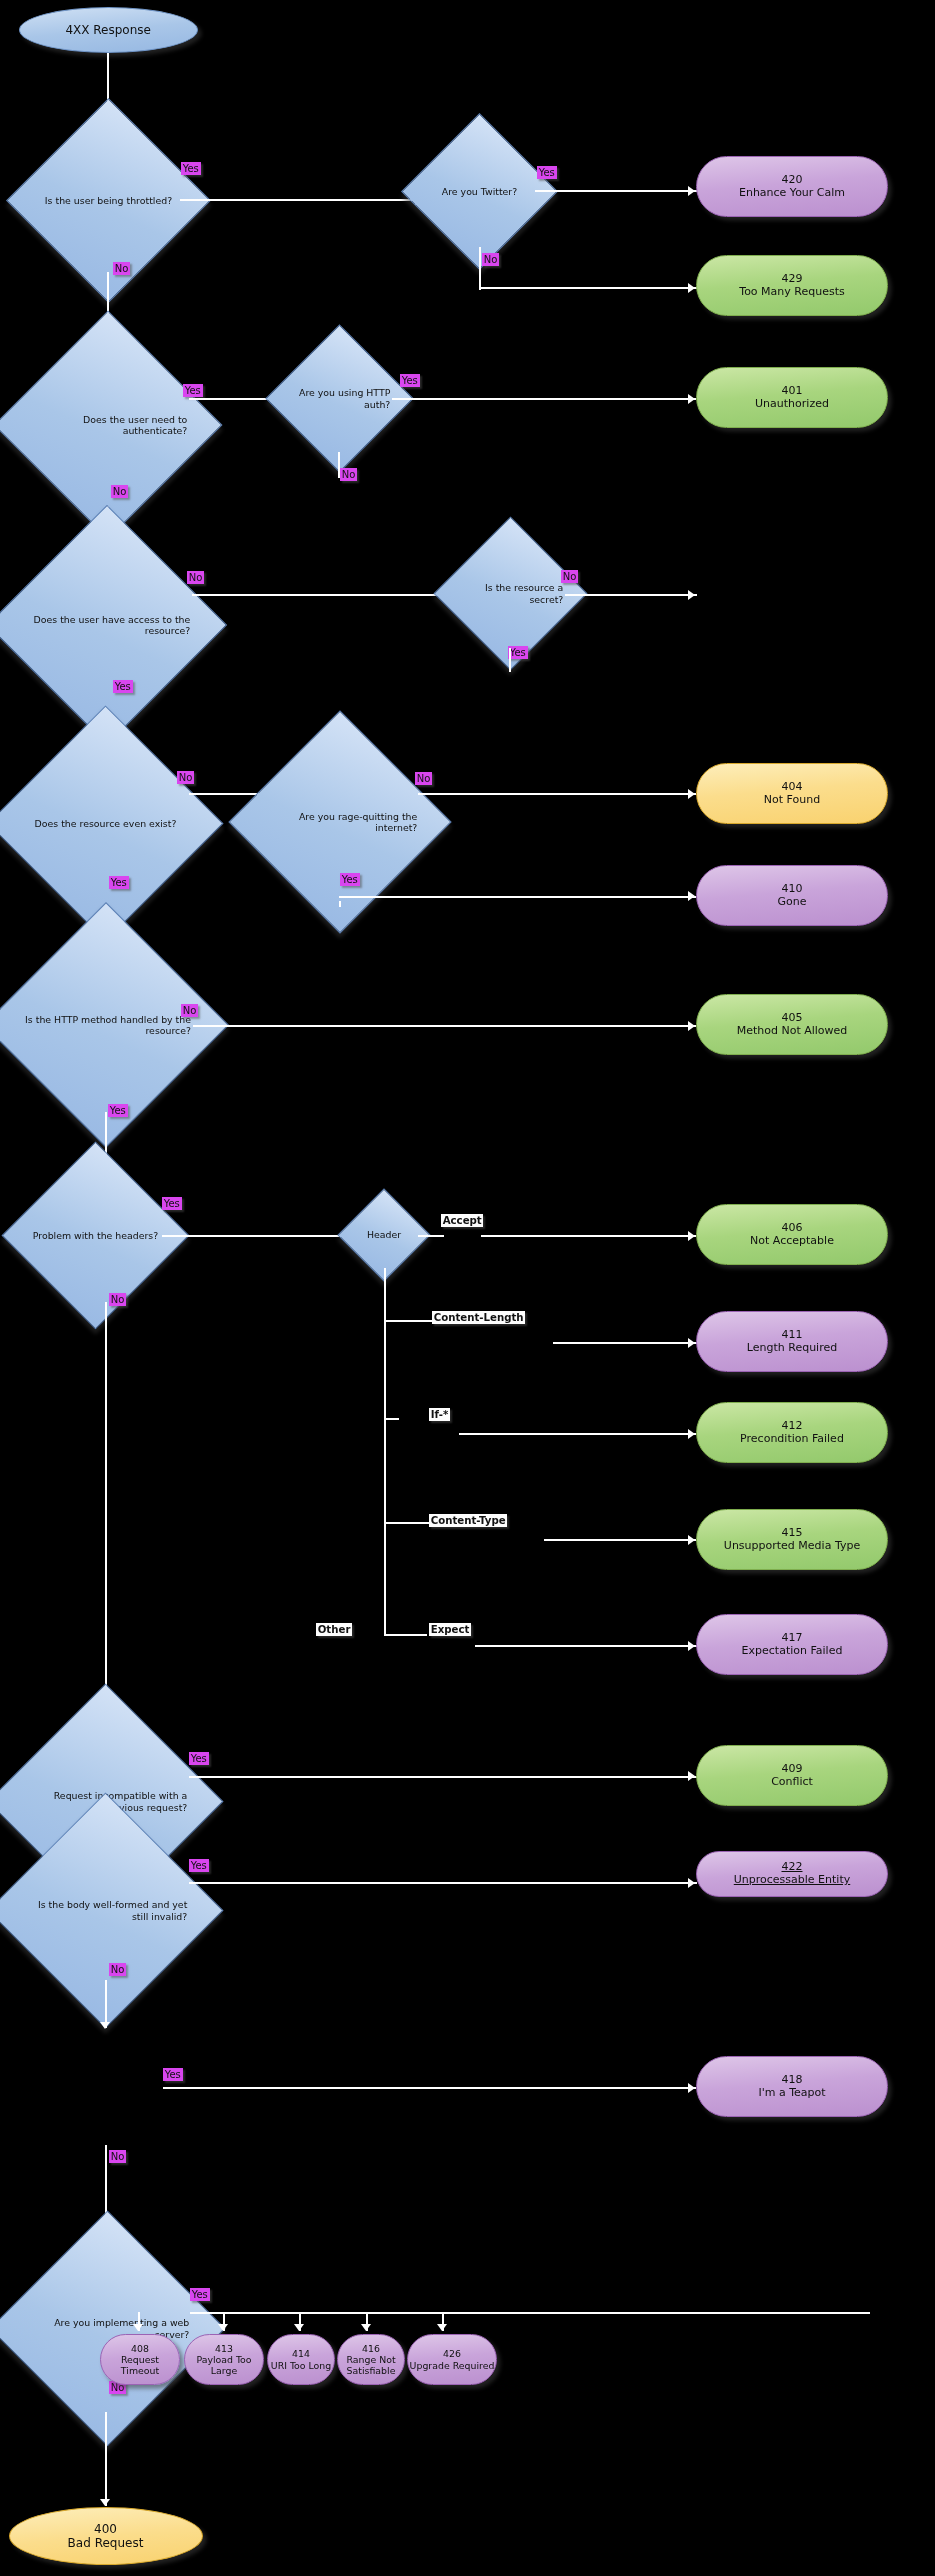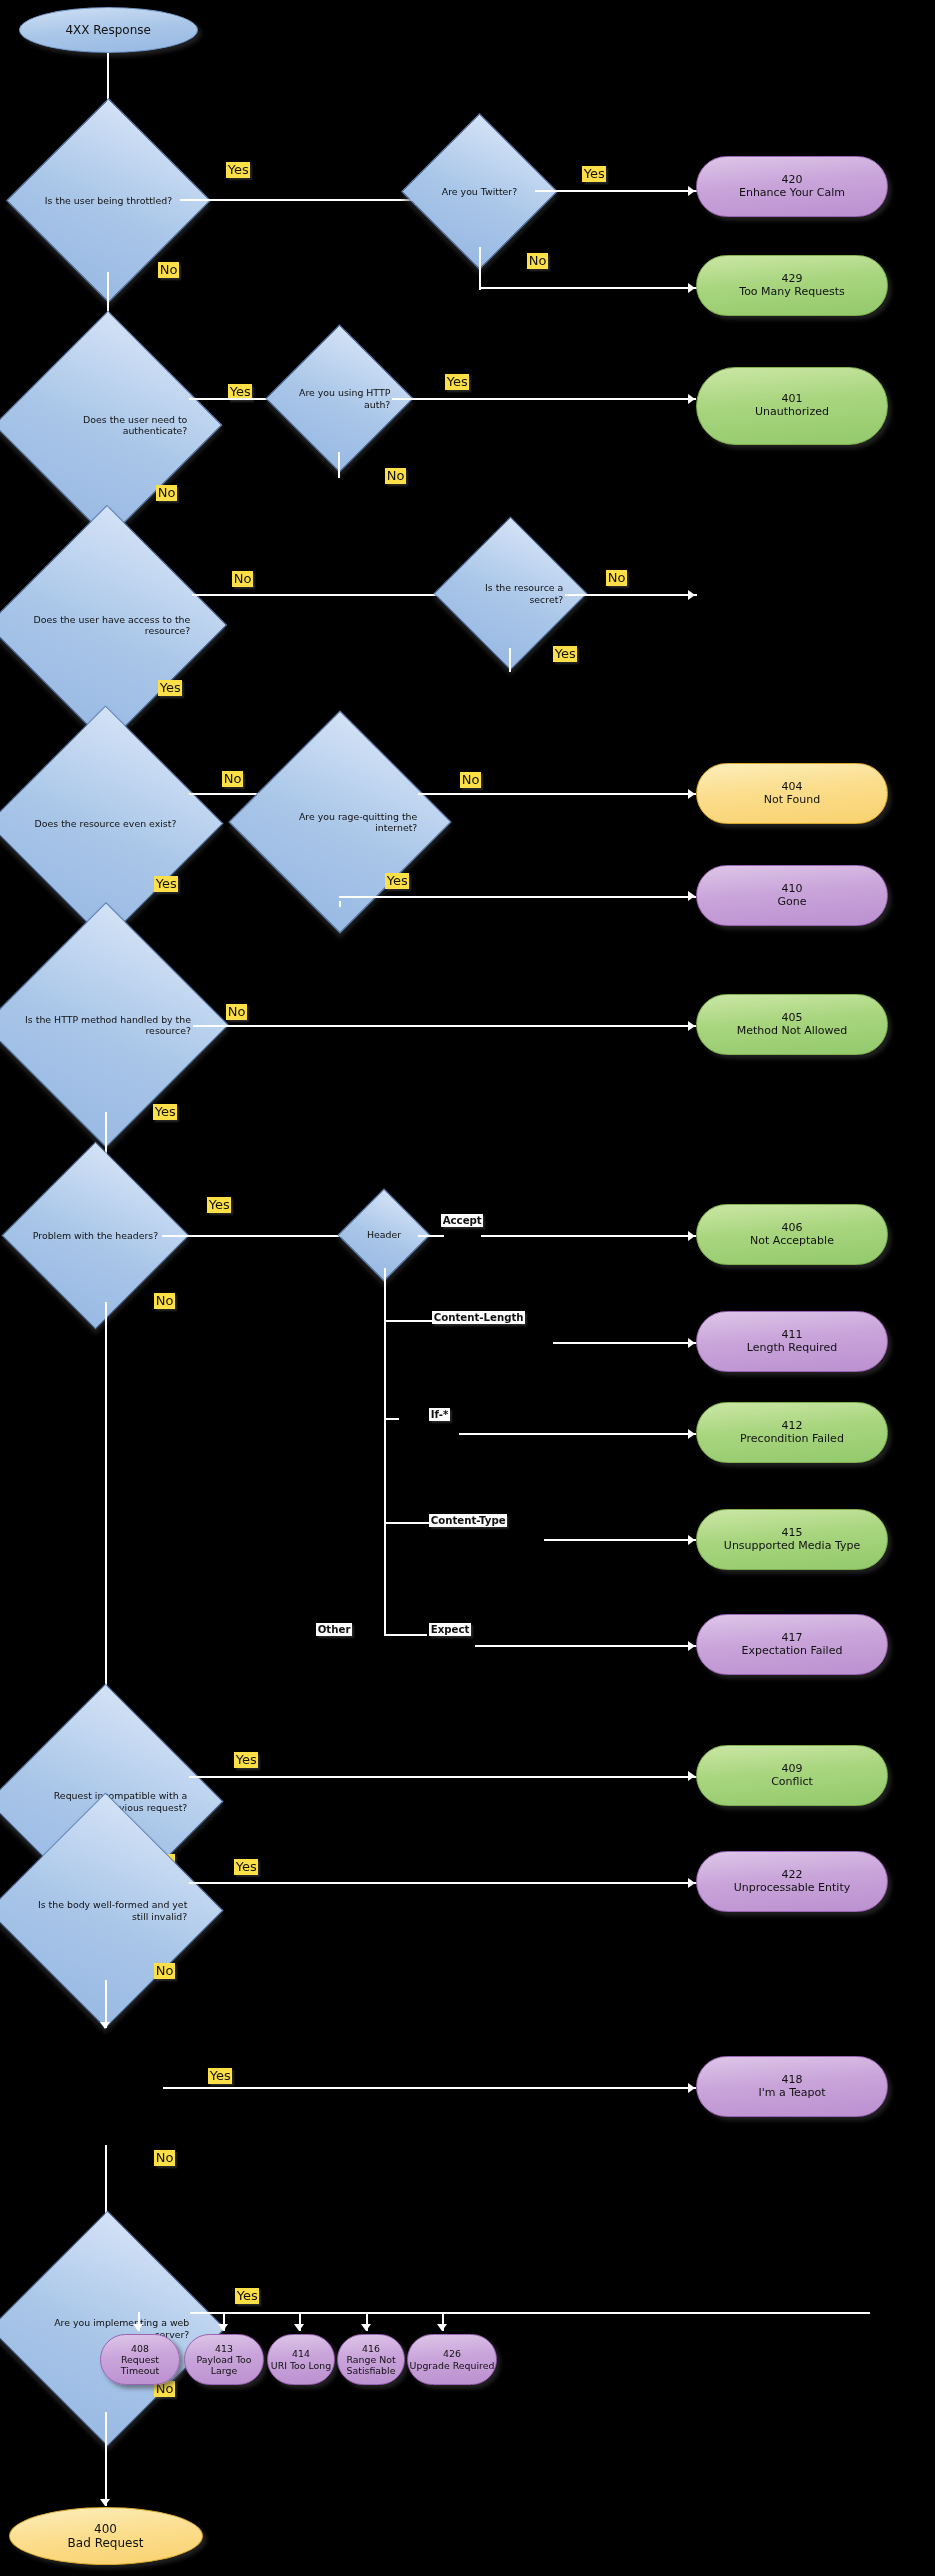--- a/index.html
+++ b/index.html
@@ -106,28 +106,27 @@
     text-align: right;
     font-size: 9.4px;
     color: #111;
     line-height: 1.2;
     padding: 0 1.7px;
     box-sizing: border-box;
   }
   
   .elabel {
     position: absolute;
-    background: #fde047;
+    background: #d946ef;
     color: #111;
-    font-size: 13px;
+    font-size: 10px;
     padding: 0.9px 1.7px;
     line-height: 1.1;
     white-space: nowrap;
     box-shadow: 1.7px 1.7px 1.7px rgba(80,80,80,0.5);
-    margin-left: 45px;
   }
   .hlabel {
     position: absolute;
     background: #fdfdfd;
     color: #111;
     font-size: 10.2px;
     padding: 0.9px 1.7px;
     line-height: 1.1;
     white-space: nowrap;
     box-shadow: 1.7px 1.7px 1.7px rgba(80,80,80,0.5);
@@ -199,21 +198,21 @@
   <div class="dia" style="left:287px; top:346px; width:105px; height:105px;">
     <div class="shape"></div>
     <div class="txt">Are you using HTTP auth?</div>
   </div>
   <div class="elabel" style="left:400px; top:374px;">Yes</div>
   <div class="elabel" style="left:340px; top:468px;">No</div>
   <div class="line h" style="left:392px; top:398px; width:304px;"></div>
   <div class="arrow-r" style="left:688px; top:394px;"></div>
   <div class="line v" style="left:338px; top:452px; height:25.5px;"></div>
 
-  <div class="node term green" style="left:696px; top:367px; width:192px; height:78px;">
+  <div class="node term green" style="left:696px; top:367px; width:192px; height:61px;">
     <div>
       <div>401</div>
       <div>Unauthorized</div>
     </div>
   </div>
 
   <div class="dia" style="left:22px; top:540px; width:170px; height:170px;">
     <div class="shape"></div>
     <div class="txt">Does the user have access to the resource?</div>
   </div>
@@ -391,21 +390,21 @@
     <div class="shape"></div>
     <div class="txt">Is the body well-formed and yet still invalid?</div>
   </div>
   <div class="elabel" style="left:189px; top:1859px;">Yes</div>
   <div class="elabel" style="left:109px; top:1963px;">No</div>
   <div class="line h" style="left:189px; top:1882px; width:508px;"></div>
   <div class="arrow-r" style="left:688px; top:1878px;"></div>
   <div class="line v" style="left:105px; top:1980px; height:48px;"></div>
   <div class="arrow-d" style="left:100px; top:2022px;"></div>
 
-  <div class="node term purple" style="left:696px; top:1851px; width:192px; height:61px;">
+  <div class="node term purple" style="left:696px; top:1851px; width:192px; height:46px;text-decoration:underline;">
     <div>
       <div>422</div>
       <div>Unprocessable Entity</div>
     </div>
   </div>
 
   <div class="elabel" style="left:163px; top:2068px;">Yes</div>
   <div class="elabel" style="left:109px; top:2150px;">No</div>
   <div class="line h" style="left:163px; top:2087px; width:533px;"></div>
   <div class="arrow-r" style="left:688px; top:2083px;"></div>

